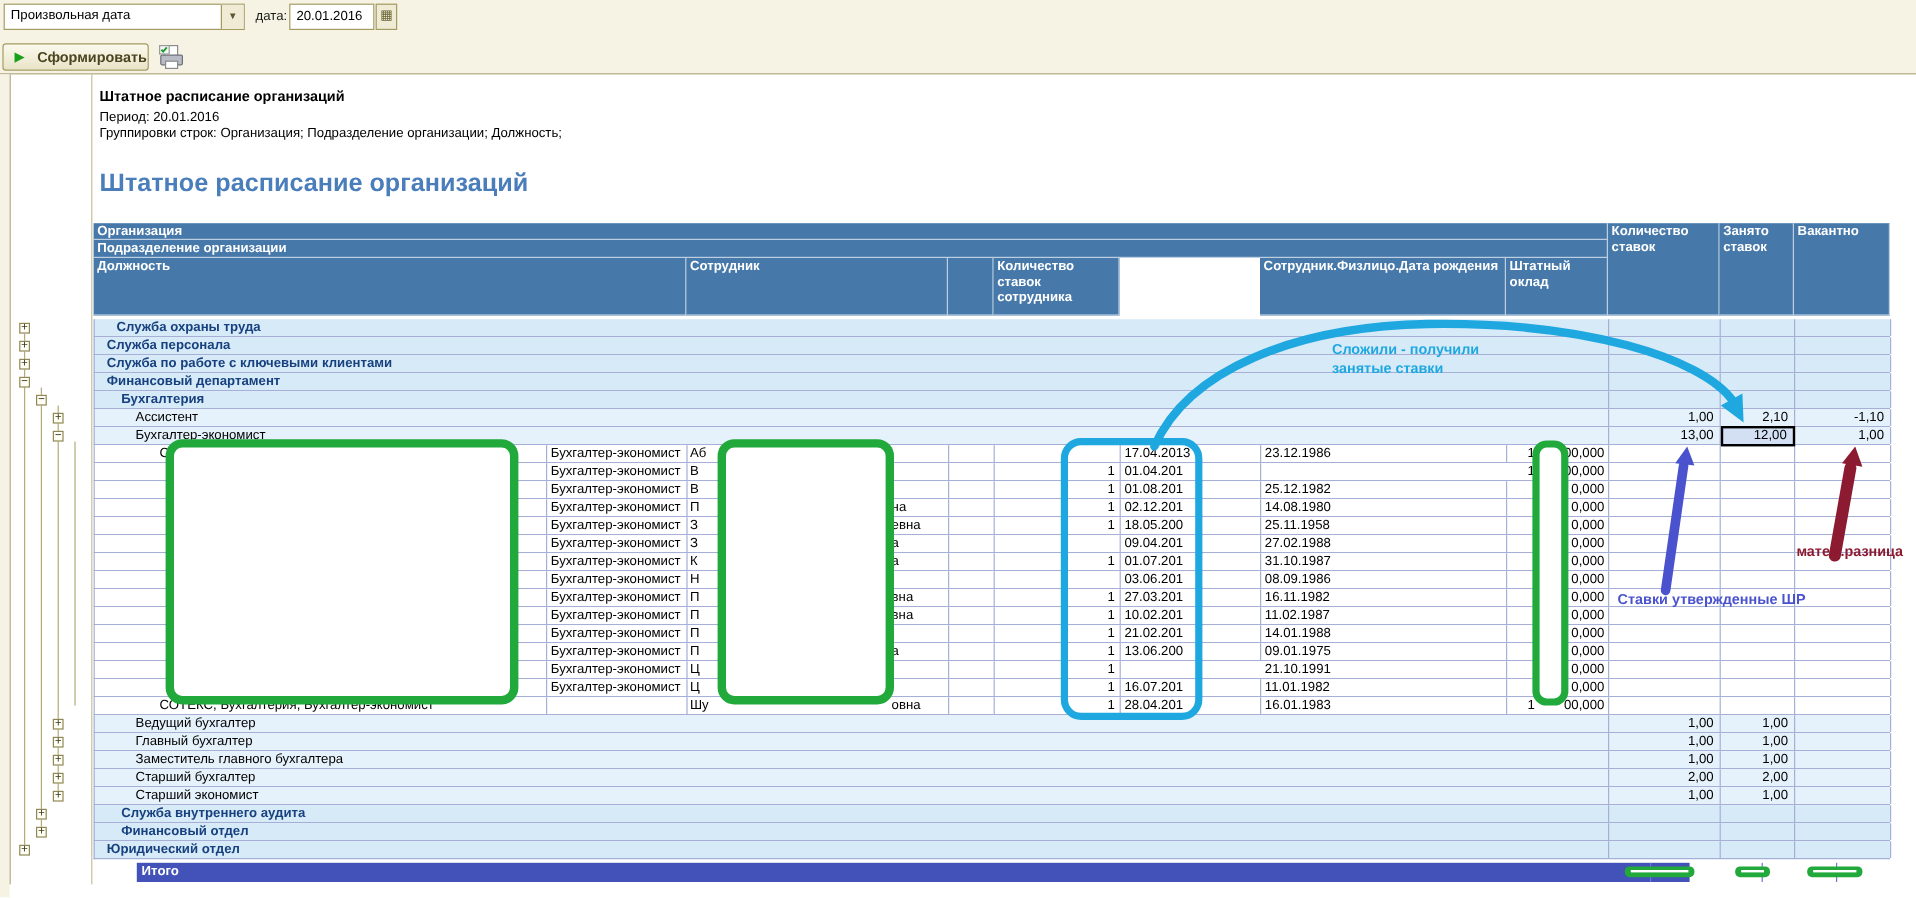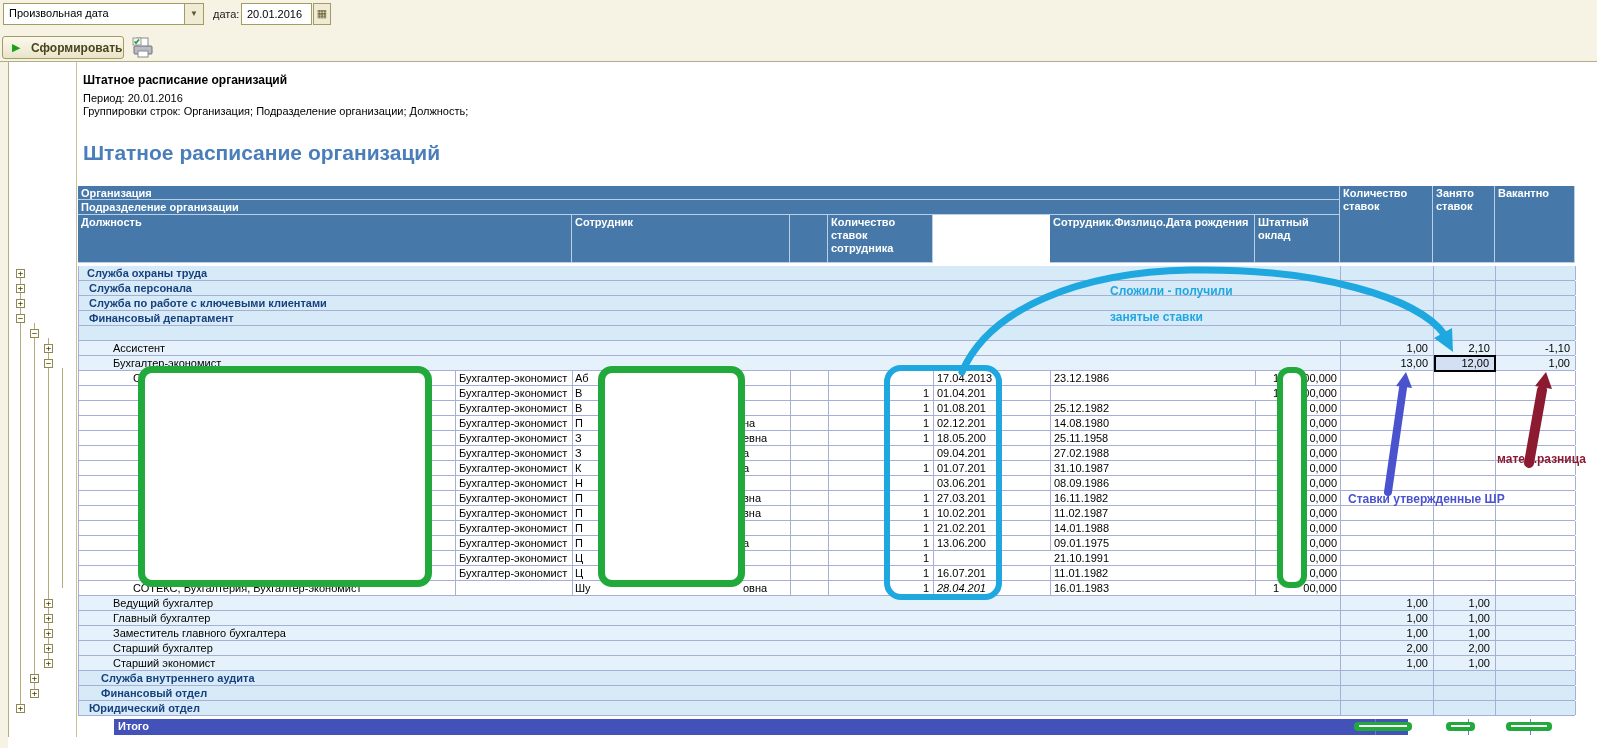--- a/index.html
+++ b/index.html
@@ -138,21 +138,21 @@
         <div class="exp" style="left: 44px; top: 644px;">+</div>
         <div class="exp" style="left: 44px; top: 659px;">+</div>
         <div class="exp" style="left: 30px; top: 674px;">+</div>
         <div class="exp" style="left: 30px; top: 689px;">+</div>
         <div class="exp" style="left: 16px; top: 704px;">+</div>
       </div>
   </div>
 
   <div id="rows">
       <div class="row dept-row" style="top: 266px;">
-        <div class="c dept" style="left: 0px; width: 1262px; padding-left: 8px;">Служба охраны труда</div>
+        <div class="c dept" style="left: 0px; width: 1262px; padding-left: 18px;">Служба охраны труда</div>
         <div class="c num" style="left: 1262px; width: 93px;"></div>
         <div class="c num" style="left: 1355px; width: 62px;"></div>
         <div class="c num" style="left: 1417px; width: 80px;"></div>
       </div>
       <div class="row dept-row" style="top: 281px;">
         <div class="c dept" style="left: 0px; width: 1262px; padding-left: 10px;">Служба персонала</div>
         <div class="c num" style="left: 1262px; width: 93px;"></div>
         <div class="c num" style="left: 1355px; width: 62px;"></div>
         <div class="c num" style="left: 1417px; width: 80px;"></div>
       </div>
@@ -162,20 +162,21 @@
         <div class="c num" style="left: 1355px; width: 62px;"></div>
         <div class="c num" style="left: 1417px; width: 80px;"></div>
       </div>
       <div class="row dept-row" style="top: 311px;">
         <div class="c dept" style="left: 0px; width: 1262px; padding-left: 10px;">Финансовый департамент</div>
         <div class="c num" style="left: 1262px; width: 93px;"></div>
         <div class="c num" style="left: 1355px; width: 62px;"></div>
         <div class="c num" style="left: 1417px; width: 80px;"></div>
       </div>
       <div class="row dept-row" style="top: 326px;">
+        <div class="c dept" style="left: 0px; width: 1262px; padding-left: 22px;">Бухгалтерия</div>
         <div class="c num" style="left: 1262px; width: 93px;"></div>
         <div class="c num" style="left: 1355px; width: 62px;"></div>
         <div class="c num" style="left: 1417px; width: 80px;"></div>
       </div>
       <div class="row pos-row" style="top: 341px;">
         <div class="c" style="left: 0px; width: 1262px; padding-left: 34px;">Ассистент</div>
         <div class="c num" style="left: 1262px; width: 93px;">1,00</div>
         <div class="c num" style="left: 1355px; width: 62px;">2,10</div>
         <div class="c num" style="left: 1417px; width: 80px;">-1,10</div>
       </div>
@@ -408,21 +409,21 @@
         <div class="c num" style="left: 1262px; width: 93px;"></div>
         <div class="c num" style="left: 1355px; width: 62px;"></div>
         <div class="c num" style="left: 1417px; width: 80px;"></div>
       </div>
       <div class="row" style="top: 581px;">
         <div class="c" style="left: 0px; width: 377px; padding-left: 54px;">СОТЕКС, Бухгалтерия, Бухгалтер-экономист</div>
         <div class="c" style="left: 377px; width: 117px; padding-left: 3px;"></div>
         <div class="c" style="left: 494px; width: 218px; padding-left: 2px;"><span>Шу</span><span class="ne">овна</span></div>
         <div class="c" style="left: 712px; width: 38px;"></div>
         <div class="c num" style="left: 750px; width: 105px; padding-right: 4px;">1</div>
-        <div class="c" style="left: 855px; width: 117px; padding-left: 3px; font-style: italic;">28.04.201</div>
+        <div class="c" style="left: 855px; width: 117px; padding-left: 3px;">28.04.201</div>
         <div class="c" style="left: 972px; width: 205px; padding-left: 3px;">16.01.1983</div>
         <div class="c" style="left: 1177px; width: 85px;">
           <span class="sal-s">1</span>
           <span class="sal-e">00,000</span>
         </div>
         <div class="c num" style="left: 1262px; width: 93px;"></div>
         <div class="c num" style="left: 1355px; width: 62px;"></div>
         <div class="c num" style="left: 1417px; width: 80px;"></div>
       </div>
       <div class="row pos-row" style="top: 596px;">
@@ -493,17 +494,17 @@
     <rect x="887" y="368" width="112" height="229" rx="14" fill="none" stroke="var(--cyan)" stroke-width="6"></rect>
     <path d="M 962 372 C 990 308, 1080 272, 1190 270 C 1320 268, 1418 298, 1444 334" fill="none" stroke="var(--cyan)" stroke-width="7" stroke-linecap="round"></path>
     <polygon points="1453,352 1434,338 1452,328" fill="var(--cyan)"></polygon>
     <path d="M 1388 492 L 1403 388" stroke="var(--indigo)" stroke-width="8" stroke-linecap="round" fill="none"></path>
     <polygon points="1406,372 1412,388 1396,386" fill="var(--indigo)"></polygon>
     <path d="M 1529 463 L 1542 390" stroke="var(--red)" stroke-width="10" stroke-linecap="round" fill="none"></path>
     <polygon points="1546,372 1552,389 1535,386" fill="var(--red)"></polygon>
   </svg>
 
   <div class="note cy" style="left:1110px;top:284px;">Сложили - получили</div>
-  <div class="note cy" style="left:1110px;top:310px;">занятые ставки</div>
+  <div class="note cy" style="left:1110px;top:300px;">занятые ставки</div>
   <div class="note ind" style="left:1348px;top:492px;">Ставки утвержденные ШР</div>
   <div class="note rd" style="left:1497px;top:452px;">матем.разница</div>
 
 </div>
 
 </body></html>

